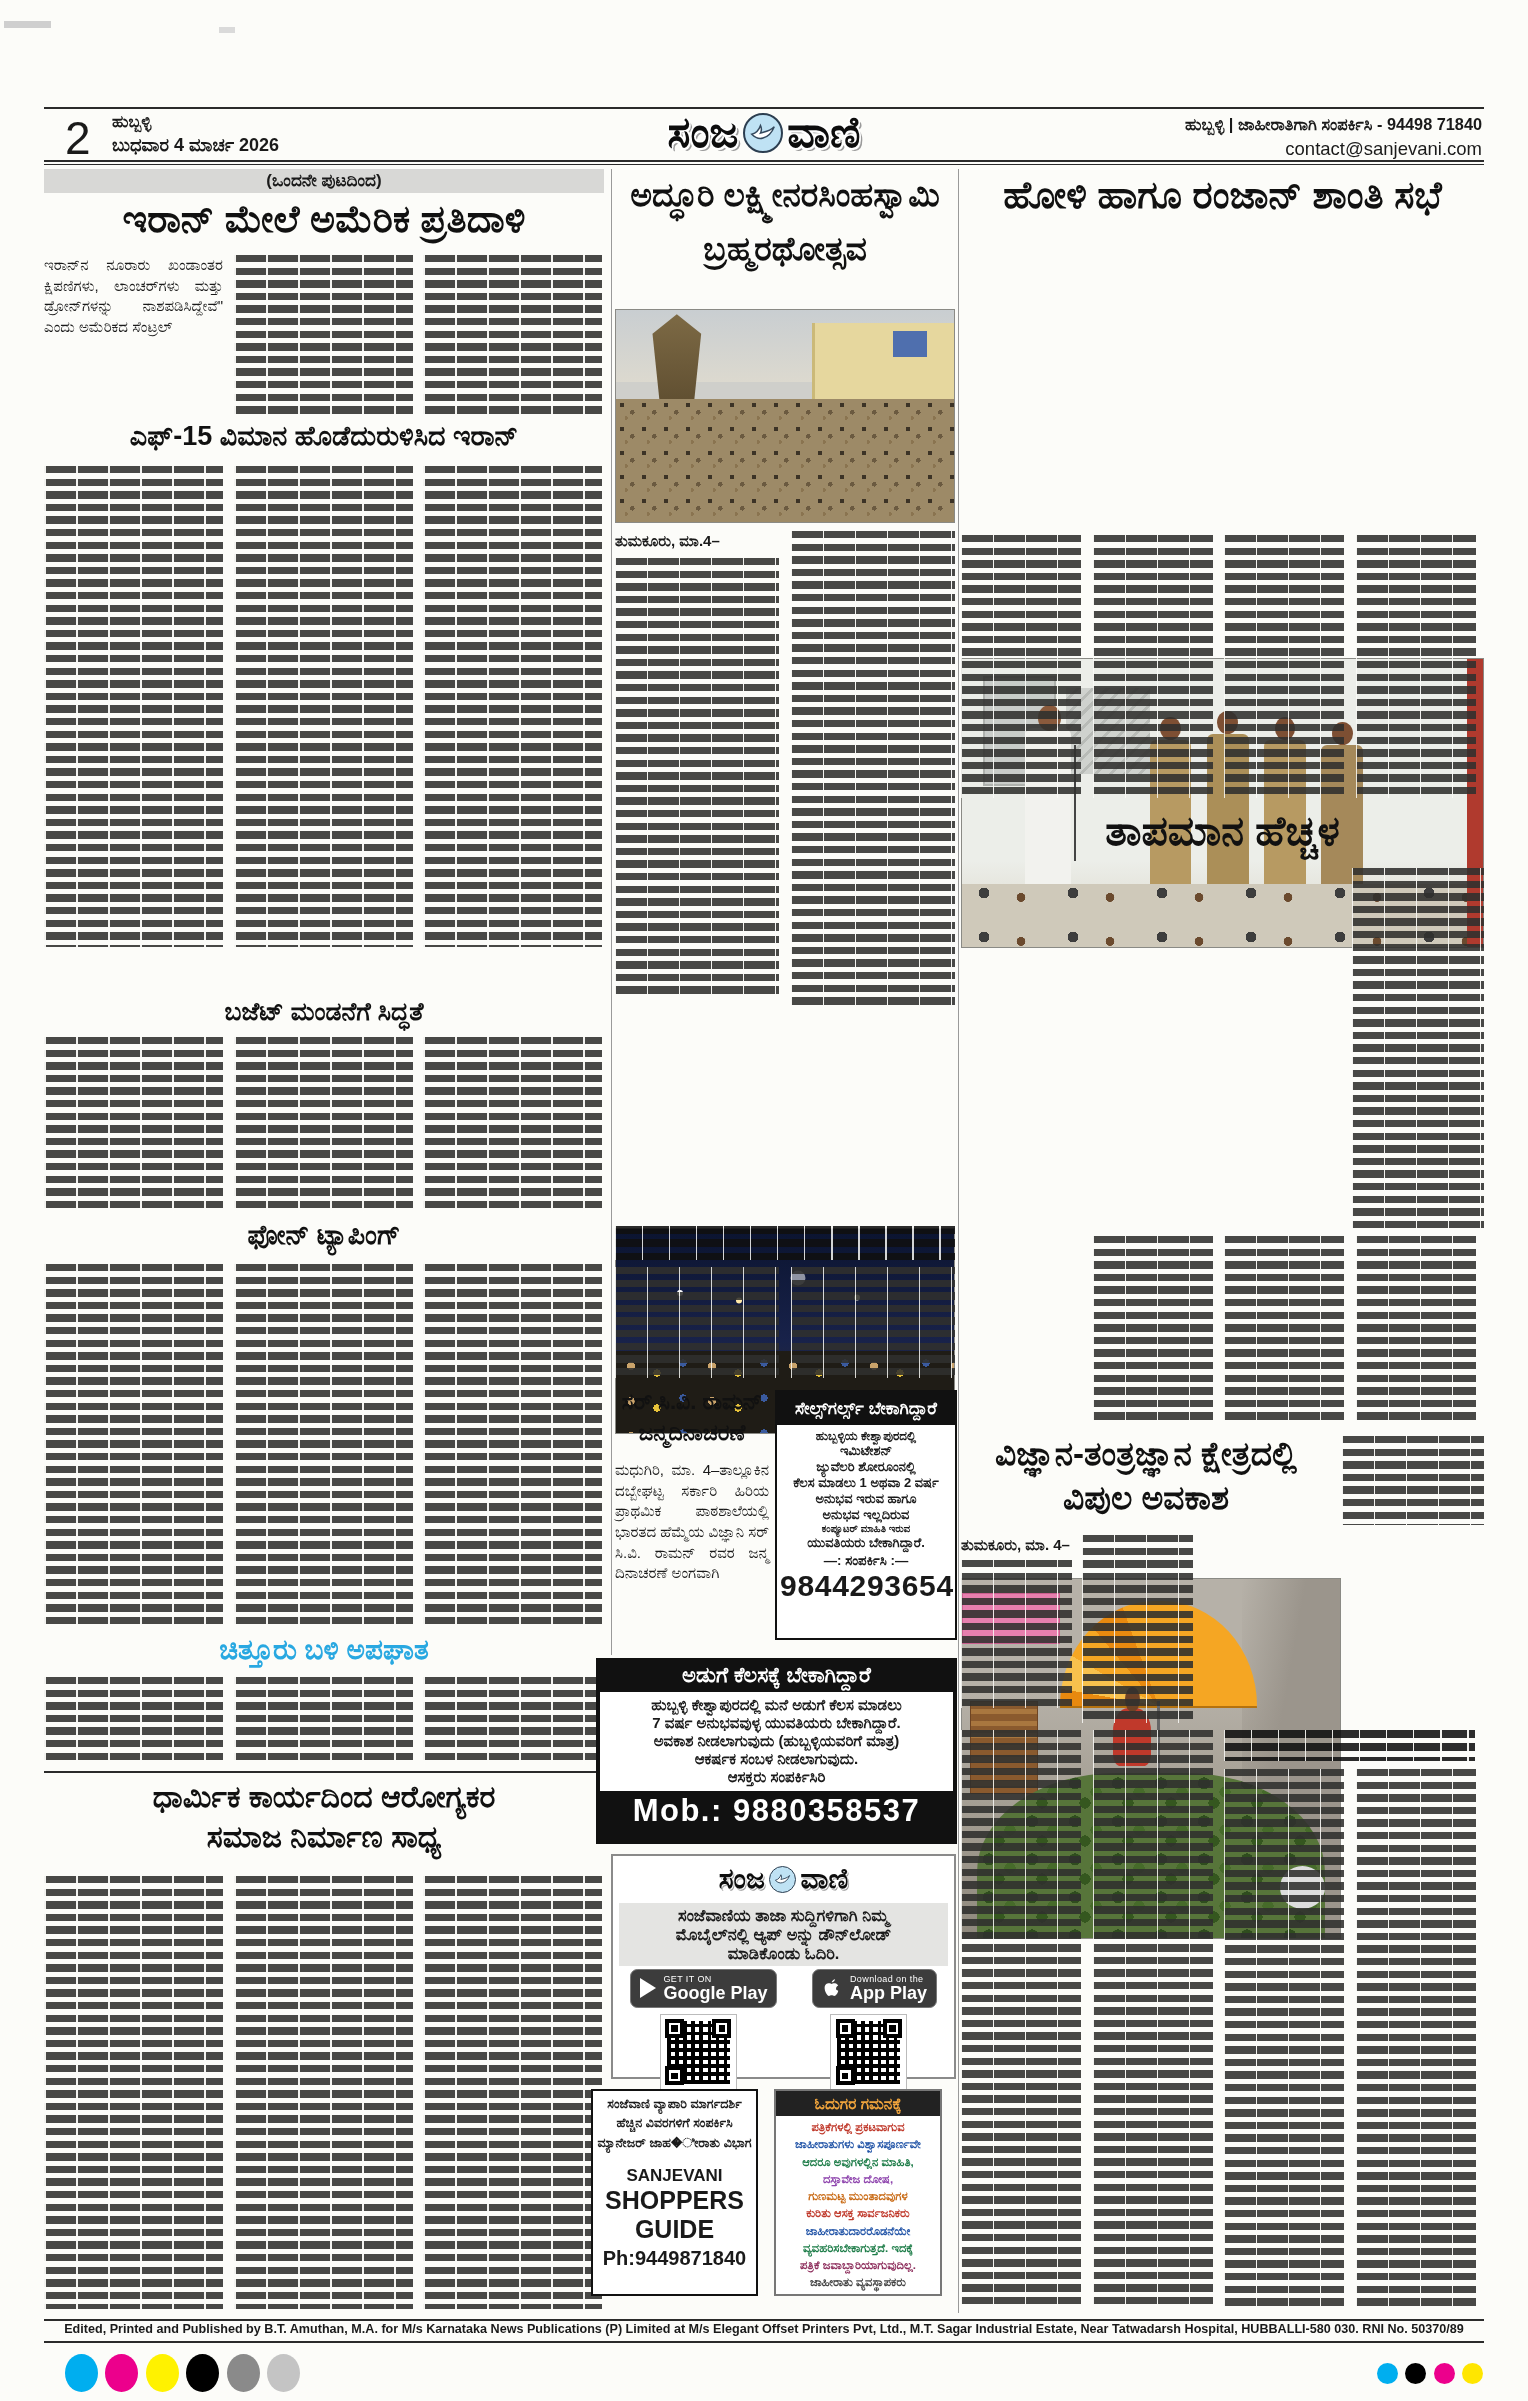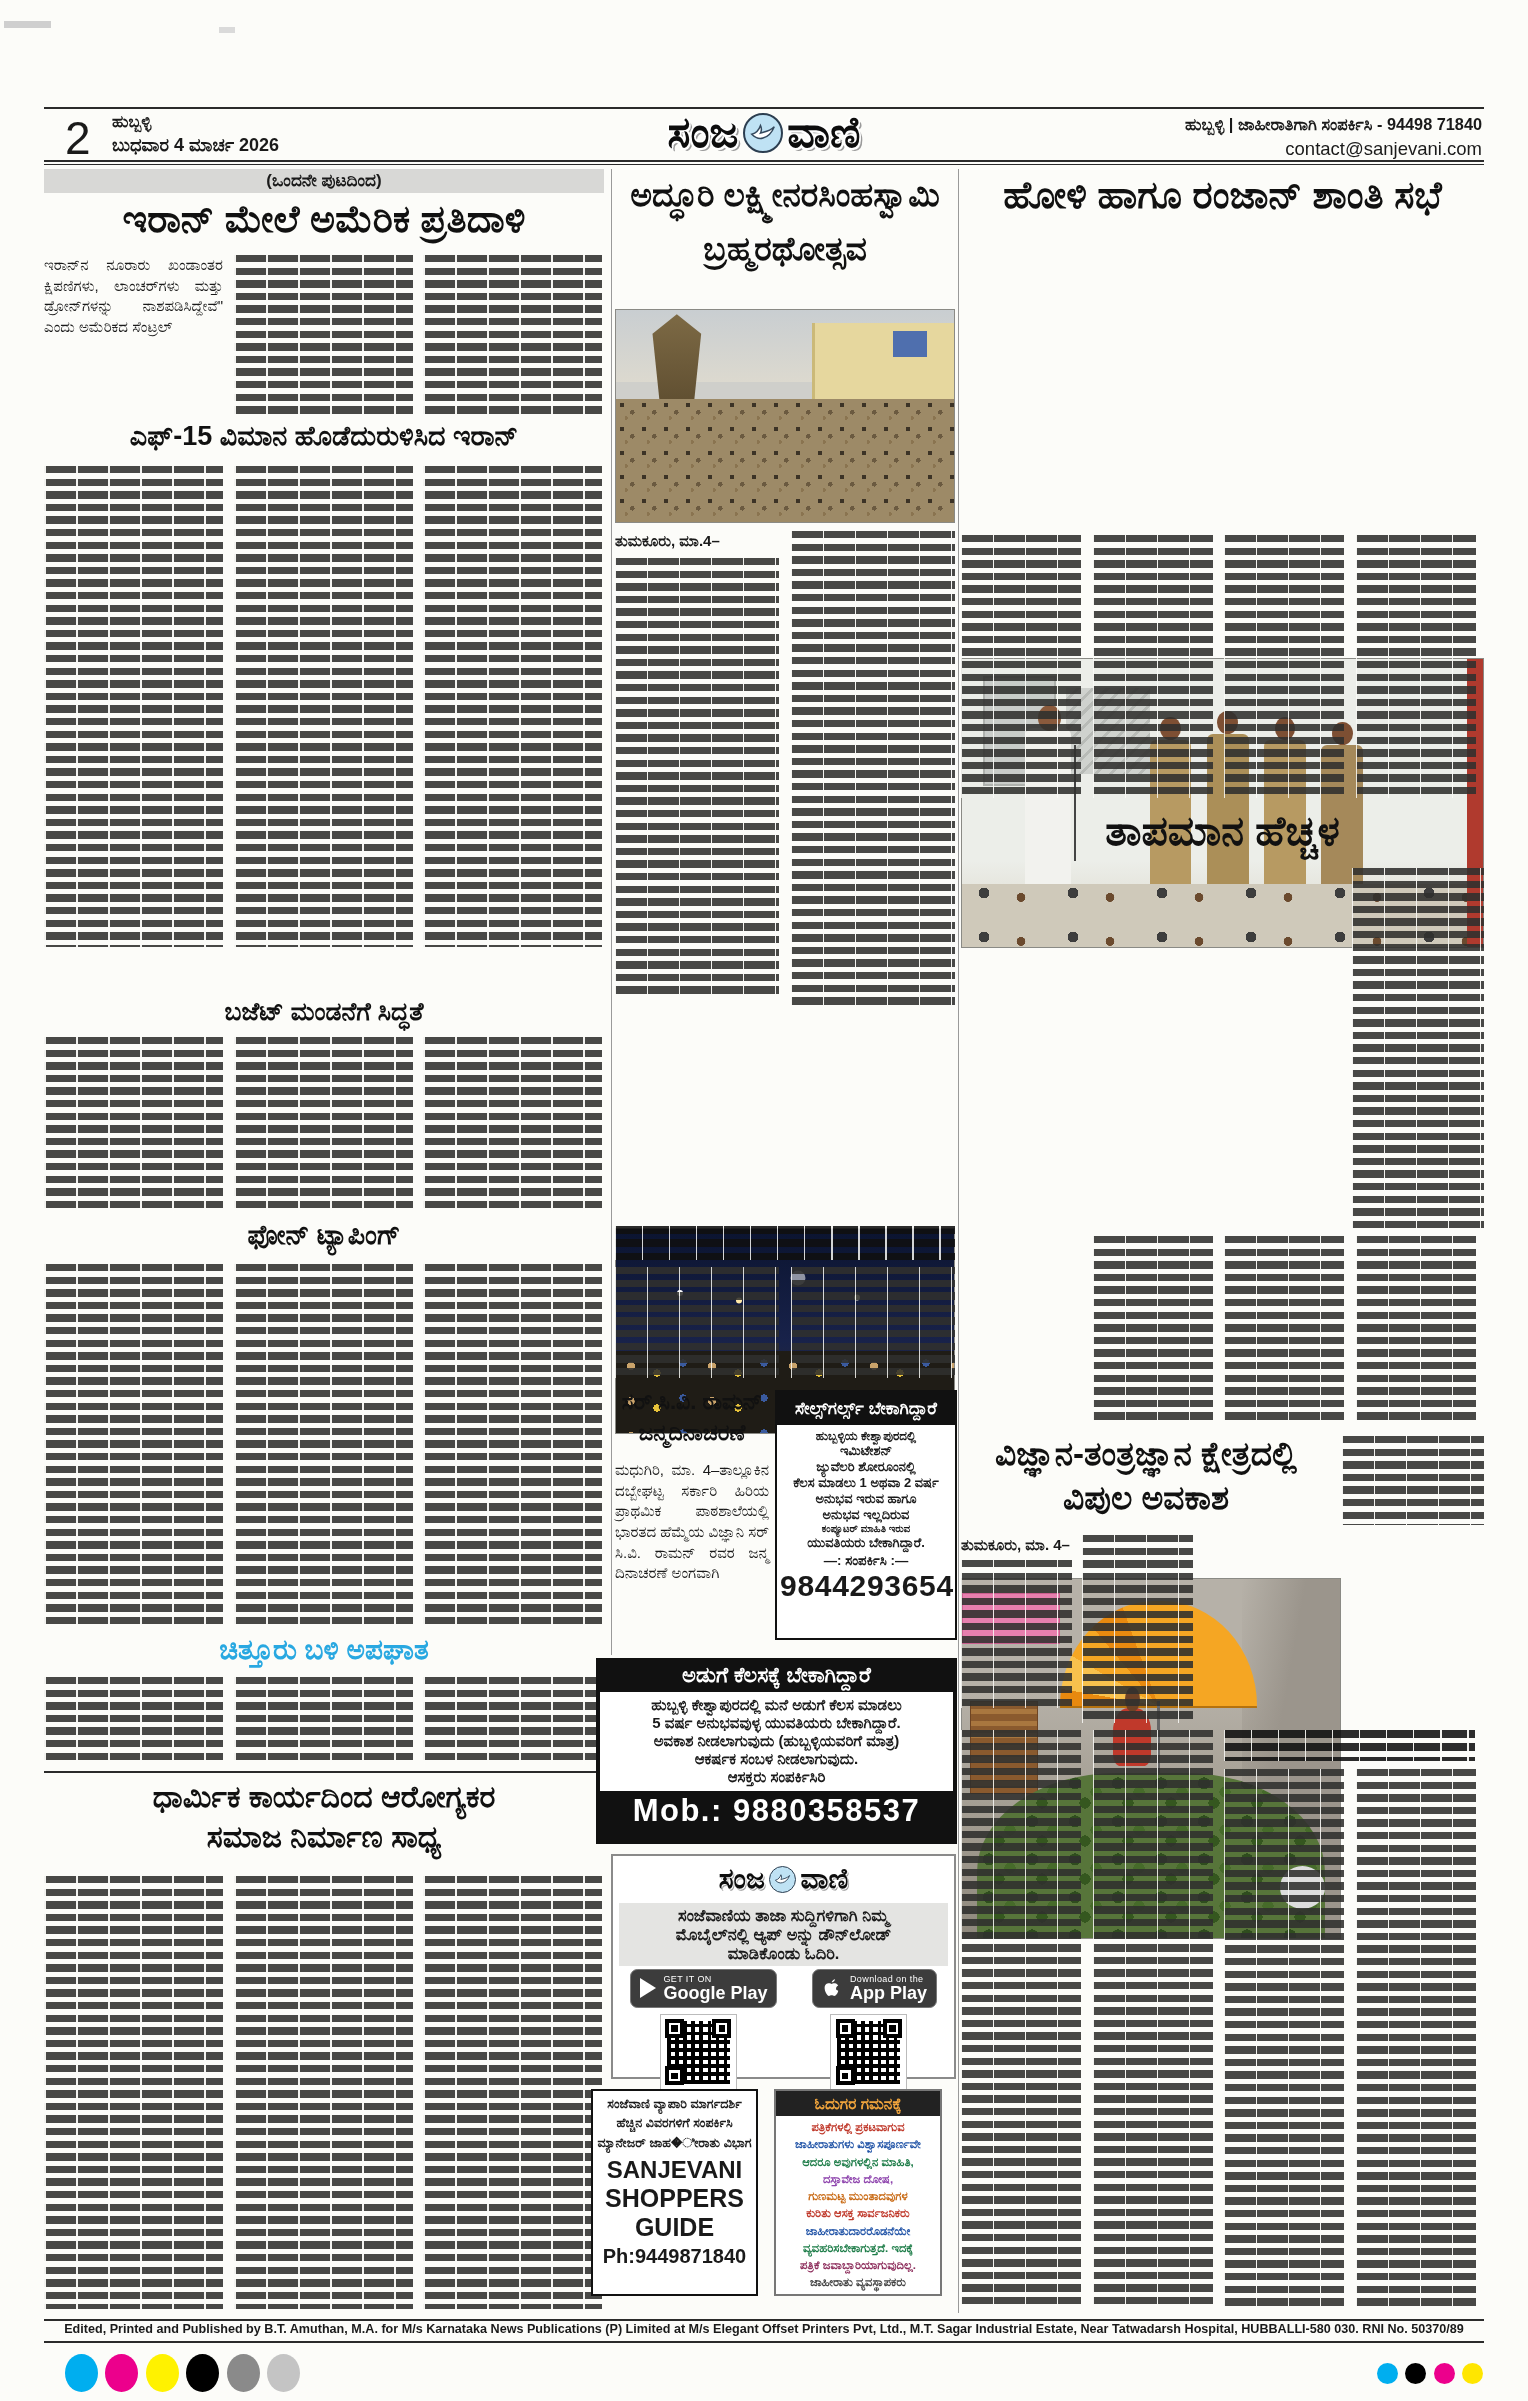--- a/index.html
+++ b/index.html
@@ -179,21 +179,21 @@
       <div class="adline" style="font-size:13px">ಯುವತಿಯರು ಬೇಕಾಗಿದ್ದಾರೆ.</div>
       <div class="adline" style="font-size:13.3px;margin-top:1.5px;">—: ಸಂಪರ್ಕಿಸಿ :—</div>
       <div class="adline" style="font-size:30px;letter-spacing:0.7px;">9844293654</div>
     </div>
   </div>
 
   <div class="abs" style="left:596px;top:1658px;width:361px;height:186px;background:#111;">
     <div class="adbar" style="height:34px;font-size:21px;">ಅಡುಗೆ ಕೆಲಸಕ್ಕೆ ಬೇಕಾಗಿದ್ದಾರೆ</div>
     <div style="background:#fff;margin:0 4.4px;padding:4.4px 3px;">
       <div class="adline" style="font-size:15px">ಹುಬ್ಬಳ್ಳಿ ಕೇಶ್ವಾಪುರದಲ್ಲಿ ಮನೆ ಅಡುಗೆ ಕೆಲಸ ಮಾಡಲು</div>
-      <div class="adline" style="font-size:15px">5 ವರ್ಷ ಅನುಭವವುಳ್ಳ ಯುವತಿಯರು ಬೇಕಾಗಿದ್ದಾರೆ.</div>
+      <div class="adline" style="font-size:15px">7 ವರ್ಷ ಅನುಭವವುಳ್ಳ ಯುವತಿಯರು ಬೇಕಾಗಿದ್ದಾರೆ.</div>
       <div class="adline" style="font-size:15px">ಅವಕಾಶ ನೀಡಲಾಗುವುದು (ಹುಬ್ಬಳ್ಳಿಯವರಿಗೆ ಮಾತ್ರ)</div>
       <div class="adline" style="font-size:15px">ಆಕರ್ಷಕ ಸಂಬಳ ನೀಡಲಾಗುವುದು.</div>
       <div class="adline" style="font-size:15px">ಆಸಕ್ತರು ಸಂಪರ್ಕಿಸಿರಿ</div>
     </div>
     <div class="adbar" style="height:40px;font-size:31px;letter-spacing:1.5px;">Mob.: 9880358537</div>
   </div>
 
   <div class="abs" style="left:611px;top:1854px;width:345px;height:225px;border:2.2px solid #8a8a8a;background:#fff;">
     <div class="masthead" style="height:41px;margin-top:3px;">
       <span class="word" style="font-size:28px;text-shadow:0.7px 0.7px 0 #fff,-0.7px -0.7px 0 #fff,1.5px 1.5px 0 #999;">ಸಂಜ</span>
@@ -240,21 +240,21 @@
         <div class="finder" style="right:4.4px;top:4.4px;"></div>
         <div class="finder" style="left:4.4px;bottom:4.4px;"></div>
       </div>
     </div>
   </div>
 
   <div class="abs adbox" style="left:591px;top:2089px;width:167px;height:207px;padding-top:6px;">
     <div class="adline" style="font-size:12.6px">ಸಂಜೆವಾಣಿ ವ್ಯಾಪಾರಿ ಮಾರ್ಗದರ್ಶಿ</div>
     <div class="adline" style="font-size:12.6px;margin-top:4.4px;">ಹೆಚ್ಚಿನ ವಿವರಗಳಿಗೆ ಸಂಪರ್ಕಿಸಿ</div>
     <div class="adline" style="font-size:12.6px;margin-top:4.4px;">ಮ್ಯಾನೇಜರ್ ಜಾಹ�ೀರಾತು ವಿಭಾಗ</div>
-    <div class="adline" style="font-size:24px;margin-top:5px;">SANJEVANI</div>
+    <div class="adline" style="font-size:17px;margin-top:15px;">SANJEVANI</div>
     <div class="adline" style="font-size:25px;">SHOPPERS</div>
     <div class="adline" style="font-size:25px;">GUIDE</div>
     <div class="adline" style="font-size:20px;margin-top:3px;">Ph:9449871840</div>
   </div>
 
   <div class="abs" style="left:774px;top:2089px;width:168px;height:207px;border:2.2px solid #777;background:#fff;">
     <div class="adbar" style="height:25px;font-size:15.5px;color:#f0a43c;background:#222;">ಓದುಗರ ಗಮನಕ್ಕೆ</div>
     <div style="padding:3px 1.5px;">
       <div class="notice-line c0">ಪತ್ರಿಕೆಗಳಲ್ಲಿ ಪ್ರಕಟವಾಗುವ</div>
       <div class="notice-line c1">ಜಾಹೀರಾತುಗಳು ವಿಶ್ವಾಸಪೂರ್ಣವೇ</div>

